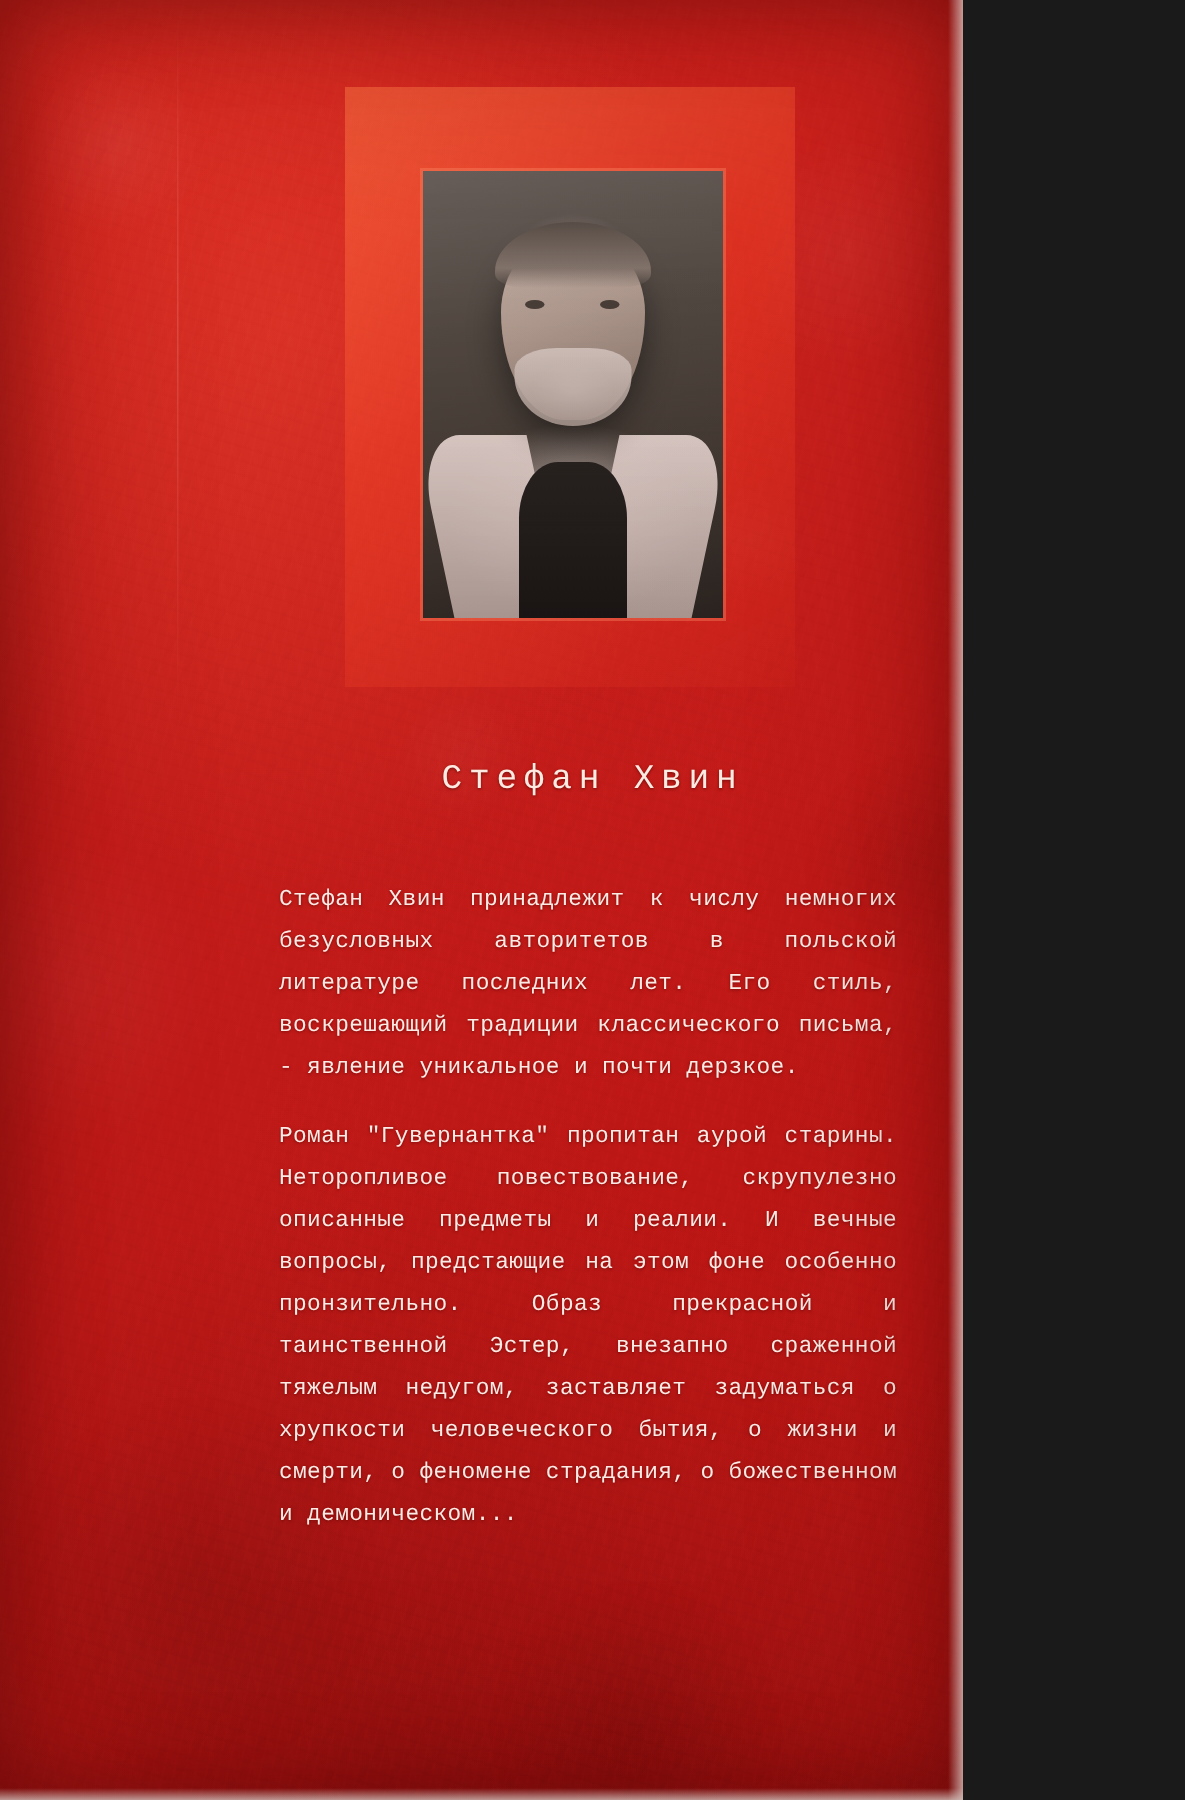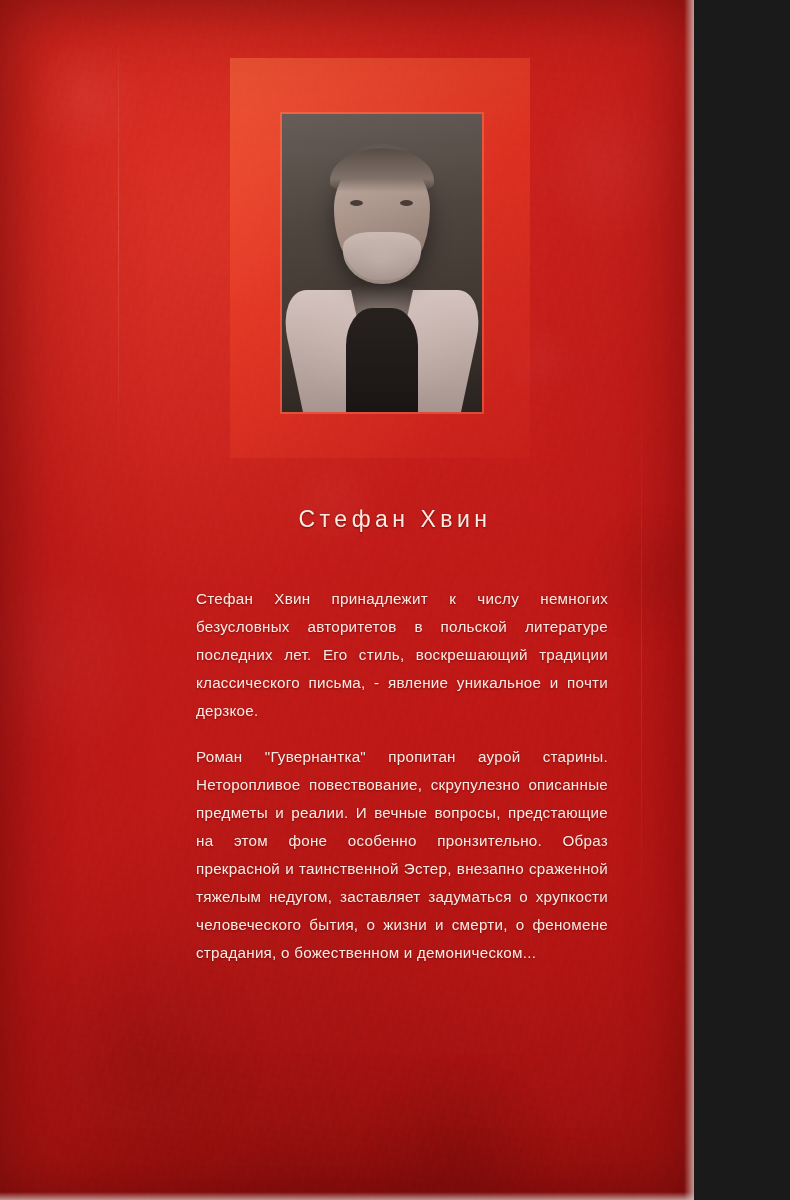--- a/index.html
+++ b/index.html
@@ -11,28 +11,29 @@
     width: 790px;
     height: 1200px;
     overflow: hidden;
     font-family: "Liberation Sans", sans-serif;
   }
 
   
   .cover {
     position: absolute;
     left: 0; top: 0;
-    width: 694px;
+    width: 642px;
     height: 1200px;
     background:
       radial-gradient(ellipse 60% 45% at 30% 18%, rgba(255,90,60,0.30), rgba(255,90,60,0) 70%),
       radial-gradient(ellipse 70% 50% at 72% 70%, rgba(190,20,18,0.45), rgba(190,20,18,0) 70%),
       radial-gradient(ellipse 90% 60% at 50% 105%, rgba(120,10,10,0.55), rgba(120,10,10,0) 70%),
       linear-gradient(165deg, #d4231d 0%, #c8201c 25%, #c01a18 55%, #b81816 78%, #a41412 100%);
     overflow: hidden;
+    font-family: Liberation Mono, monospace;
   }
 
   
   .grain {
     position: absolute;
     inset: 0;
     pointer-events: none;
     opacity: 0.50;
     background-image:
       repeating-linear-gradient(103deg, rgba(255,255,255,0.055) 0px, rgba(255,255,255,0.055) 1px, rgba(0,0,0,0) 2px, rgba(0,0,0,0) 7px),
@@ -205,21 +206,21 @@
     text-align: center;
     color: #ffeae2;
     font-size: 23px;
     letter-spacing: 4.5px;
     font-weight: 400;
     text-shadow: 0 1px 2px rgba(90,8,6,0.75);
   }
 
   .blurb {
     position: absolute;
-    left: 196px;
+    left: 186px;
     top: 585px;
     width: 412px;
     color: #fdeae4;
     font-size: 15.2px;
     line-height: 28px;
     text-align: justify;
     letter-spacing: 0.25px;
     text-shadow: 0 1px 2px rgba(95,10,8,0.7);
   }
   .blurb p { margin: 0 0 18px 0; }

